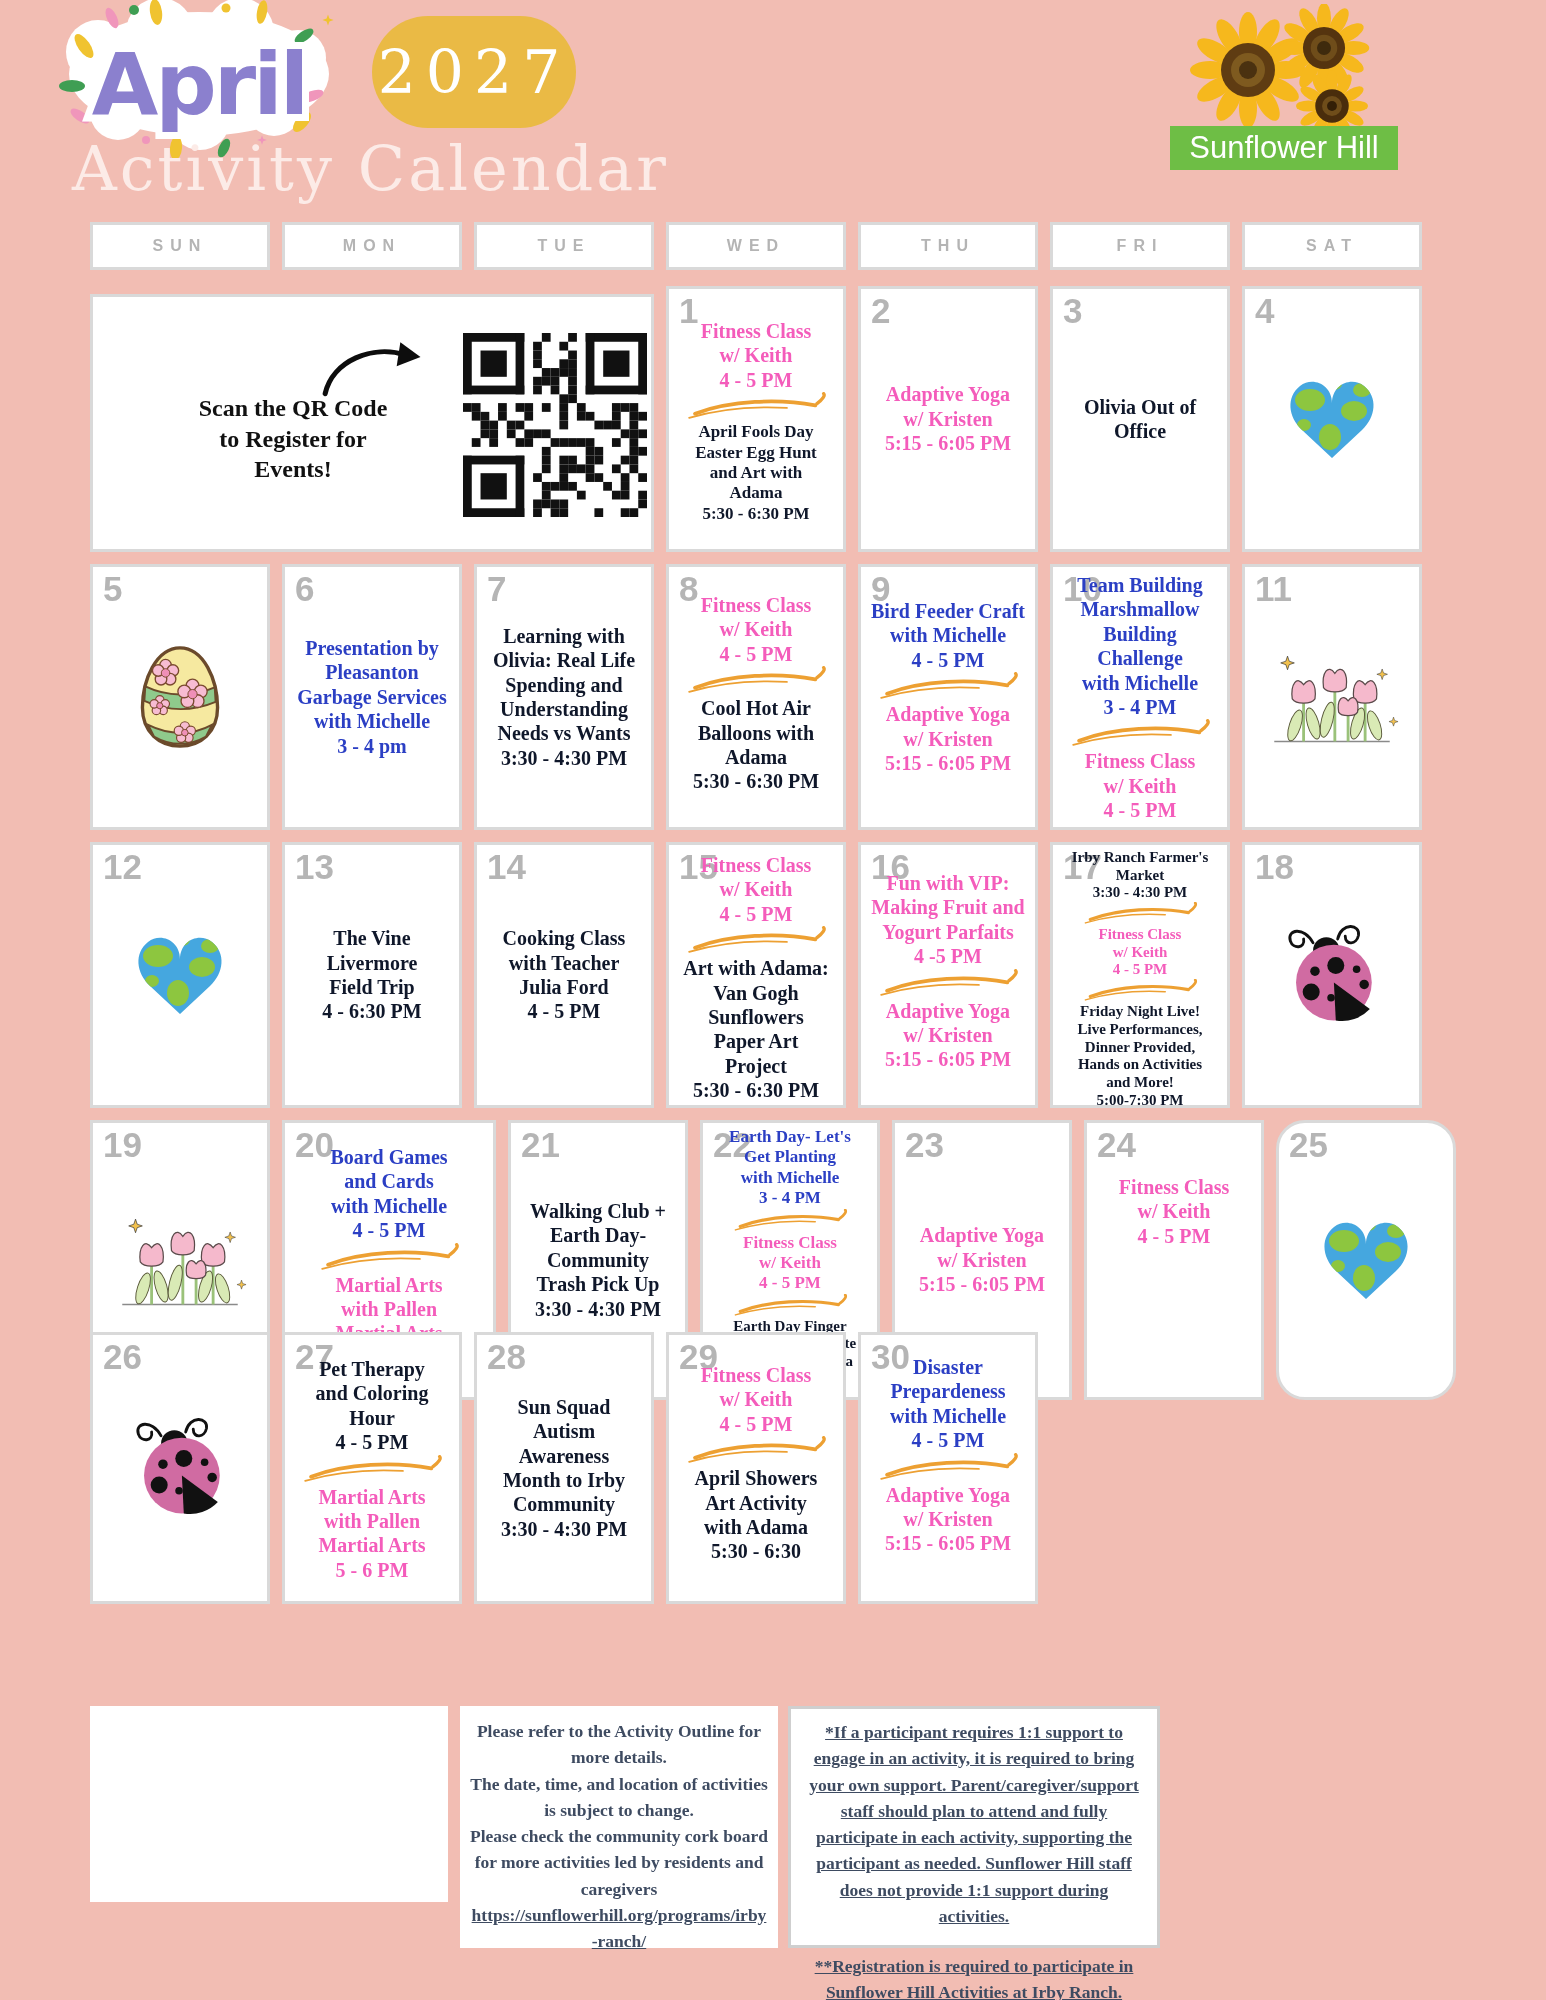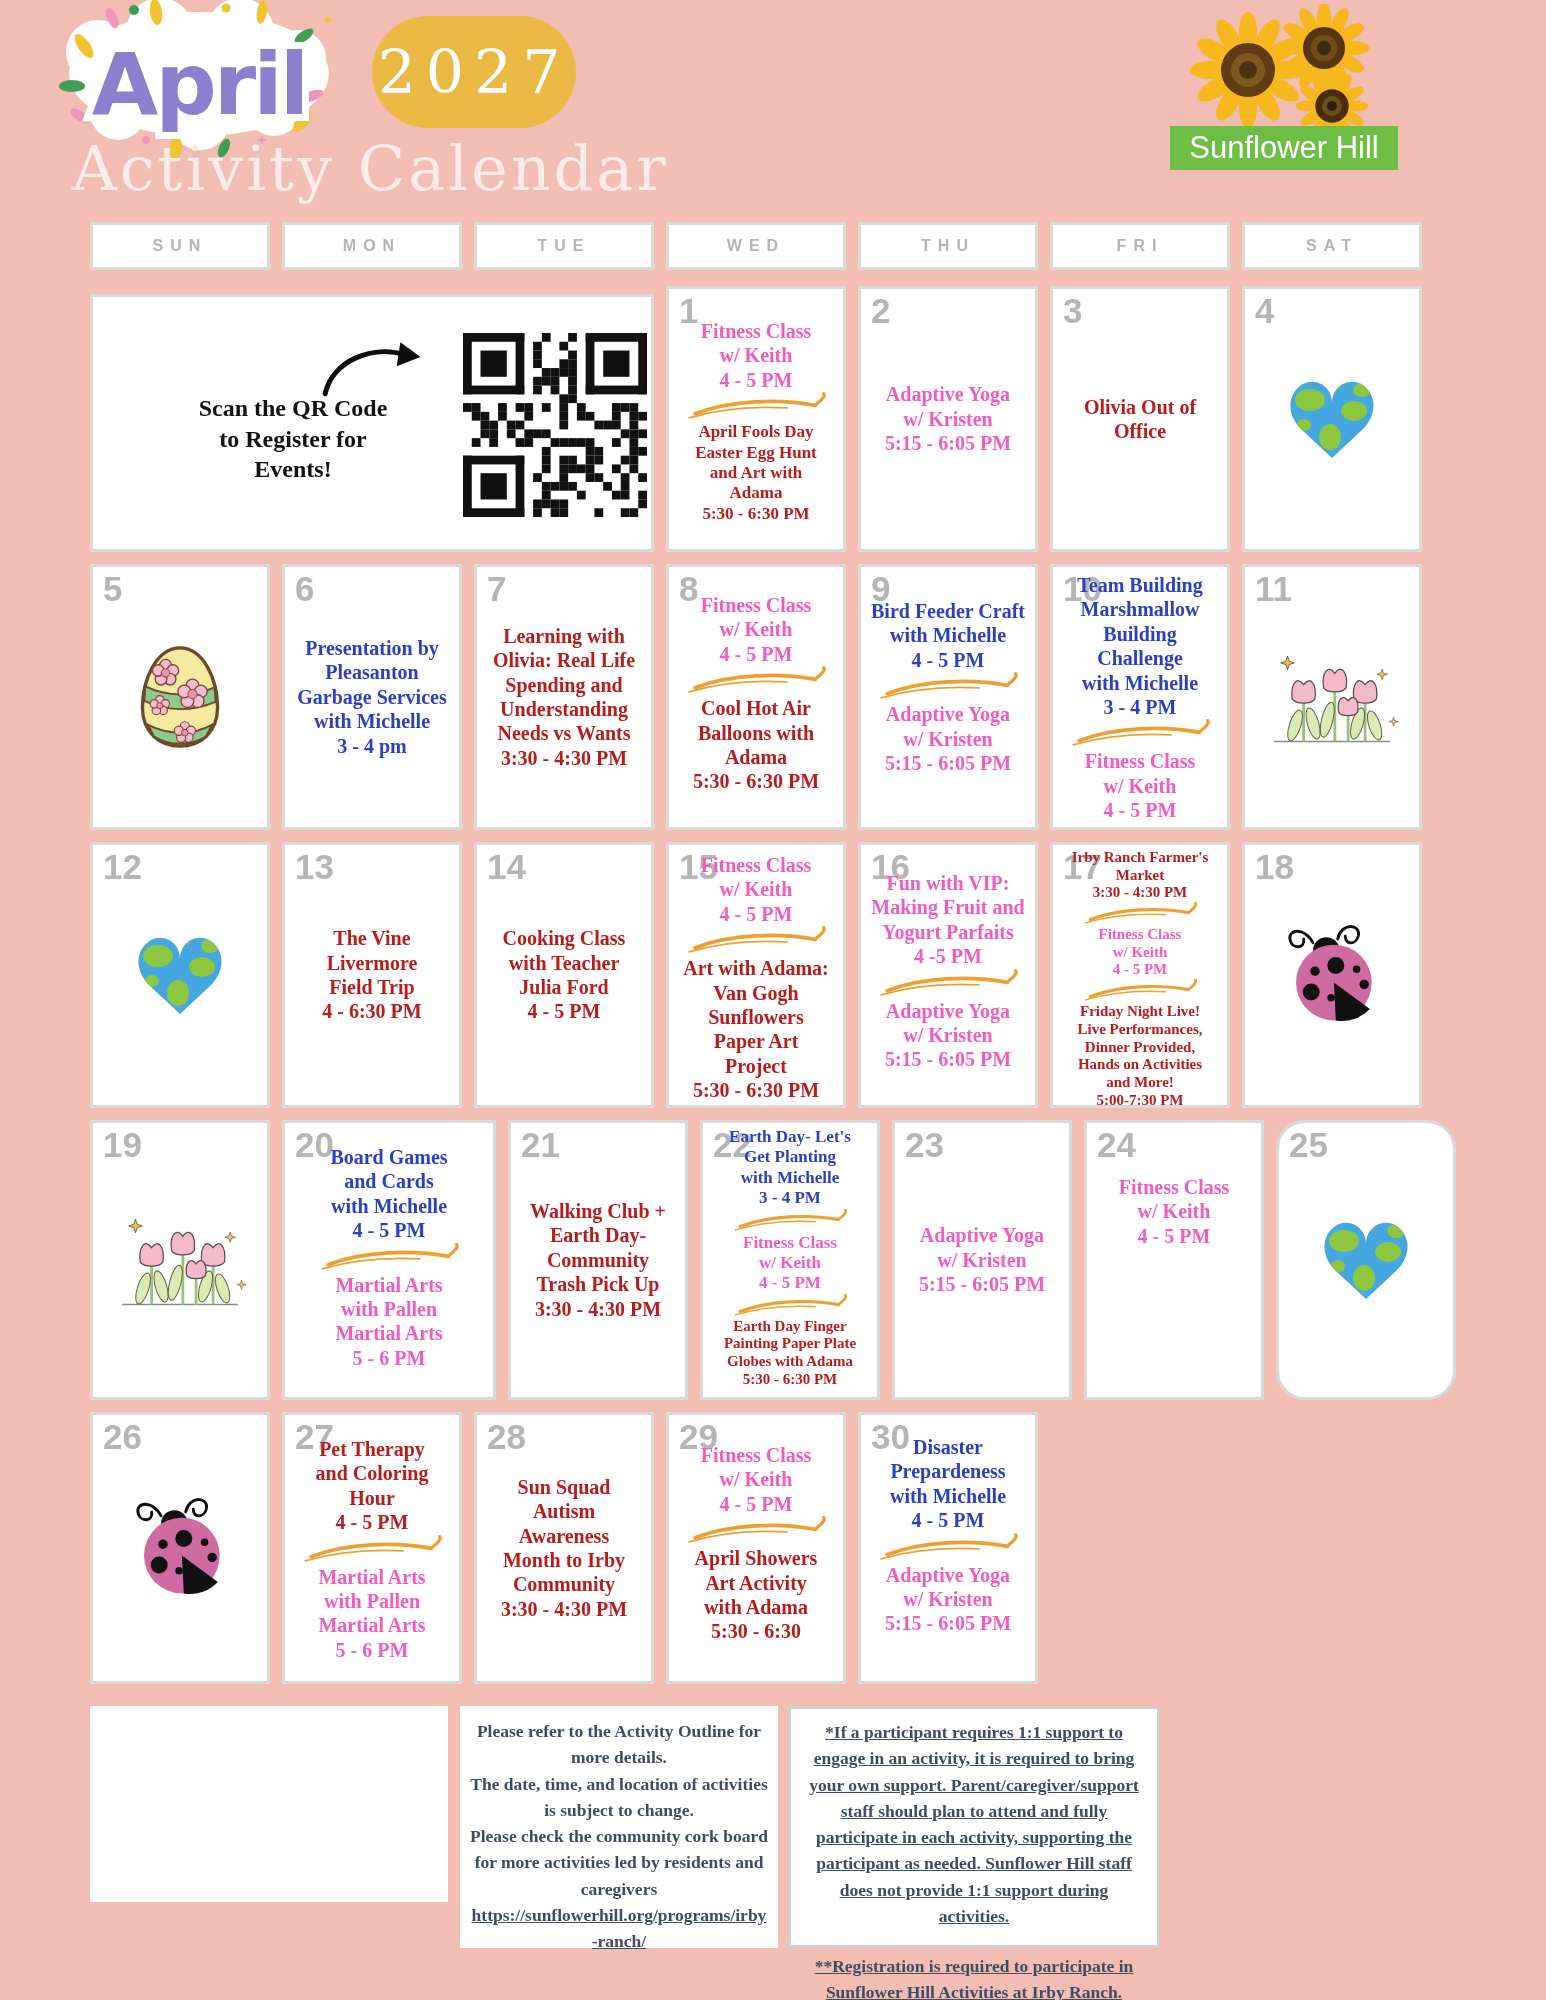--- a/index.html
+++ b/index.html
@@ -45,21 +45,21 @@
   .blocks{
     position:absolute;left:0;right:0;top:0;bottom:0;box-sizing:border-box;
     display:flex;flex-direction:column;align-items:center;
   }
   .blocks.center{justify-content:center;}
   .tblock{text-align:center;font-weight:bold;font-size:20px;line-height:1.22;}
   .tblock.sm{font-size:17px;line-height:1.2;}
   .tblock.xs{font-size:15px;line-height:1.18;}
   .c-pink{color:#f45cbb;}
   .c-blue{color:#2b3fc4;}
-  .c-black{color:#b91c1c;}
+  .c-black{color:#0f172a;}
   .c-green{color:#27a05c;}
   .swoosh{width:142px;height:30px;margin:0;flex:0 0 auto;}
   .swoosh.sm{width:116px;height:24px;}
   .icon-wrap{display:flex;align-items:center;justify-content:center;}
 
   
   .qr-text{
     position:absolute;left:50px;top:96px;width:300px;text-align:center;
     font-weight:bold;font-size:24px;line-height:1.28;color:#111;
   }
@@ -876,21 +876,21 @@
       <ellipse cx="48" cy="64" rx="11" ry="13"></ellipse>
       <ellipse cx="22" cy="52" rx="7" ry="6"></ellipse>
       <ellipse cx="80" cy="17" rx="9" ry="7"></ellipse>
       <ellipse cx="52" cy="11" rx="8" ry="6"></ellipse>
     </g>
   </svg>
           </div>
         </div>
       </div>
     </div>
-    <div class="week-row" style="top: 1412px; height: 272px;">
+    <div class="week-row" style="top: 1332px; height: 272px;">
       <div class="cell" style="width: 180px;">
         <div class="day-num">26</div>
         <div class="blocks center">
           <div class="icon-wrap">
             <svg viewBox="0 0 112 112" width="106" height="106">
     <path d="M36,22 C26,4 8,8 12,20 C15,29 28,28 26,18" fill="none" stroke="#111" stroke-width="3" stroke-linecap="round"></path>
     <path d="M62,18 C66,0 86,2 84,14 C82,24 70,25 70,15" fill="none" stroke="#111" stroke-width="3" stroke-linecap="round"></path>
     <circle cx="50" cy="30" r="14" fill="#111"></circle>
     <circle cx="58" cy="64" r="40" fill="#d06ba2"></circle>
     <g fill="#111">

